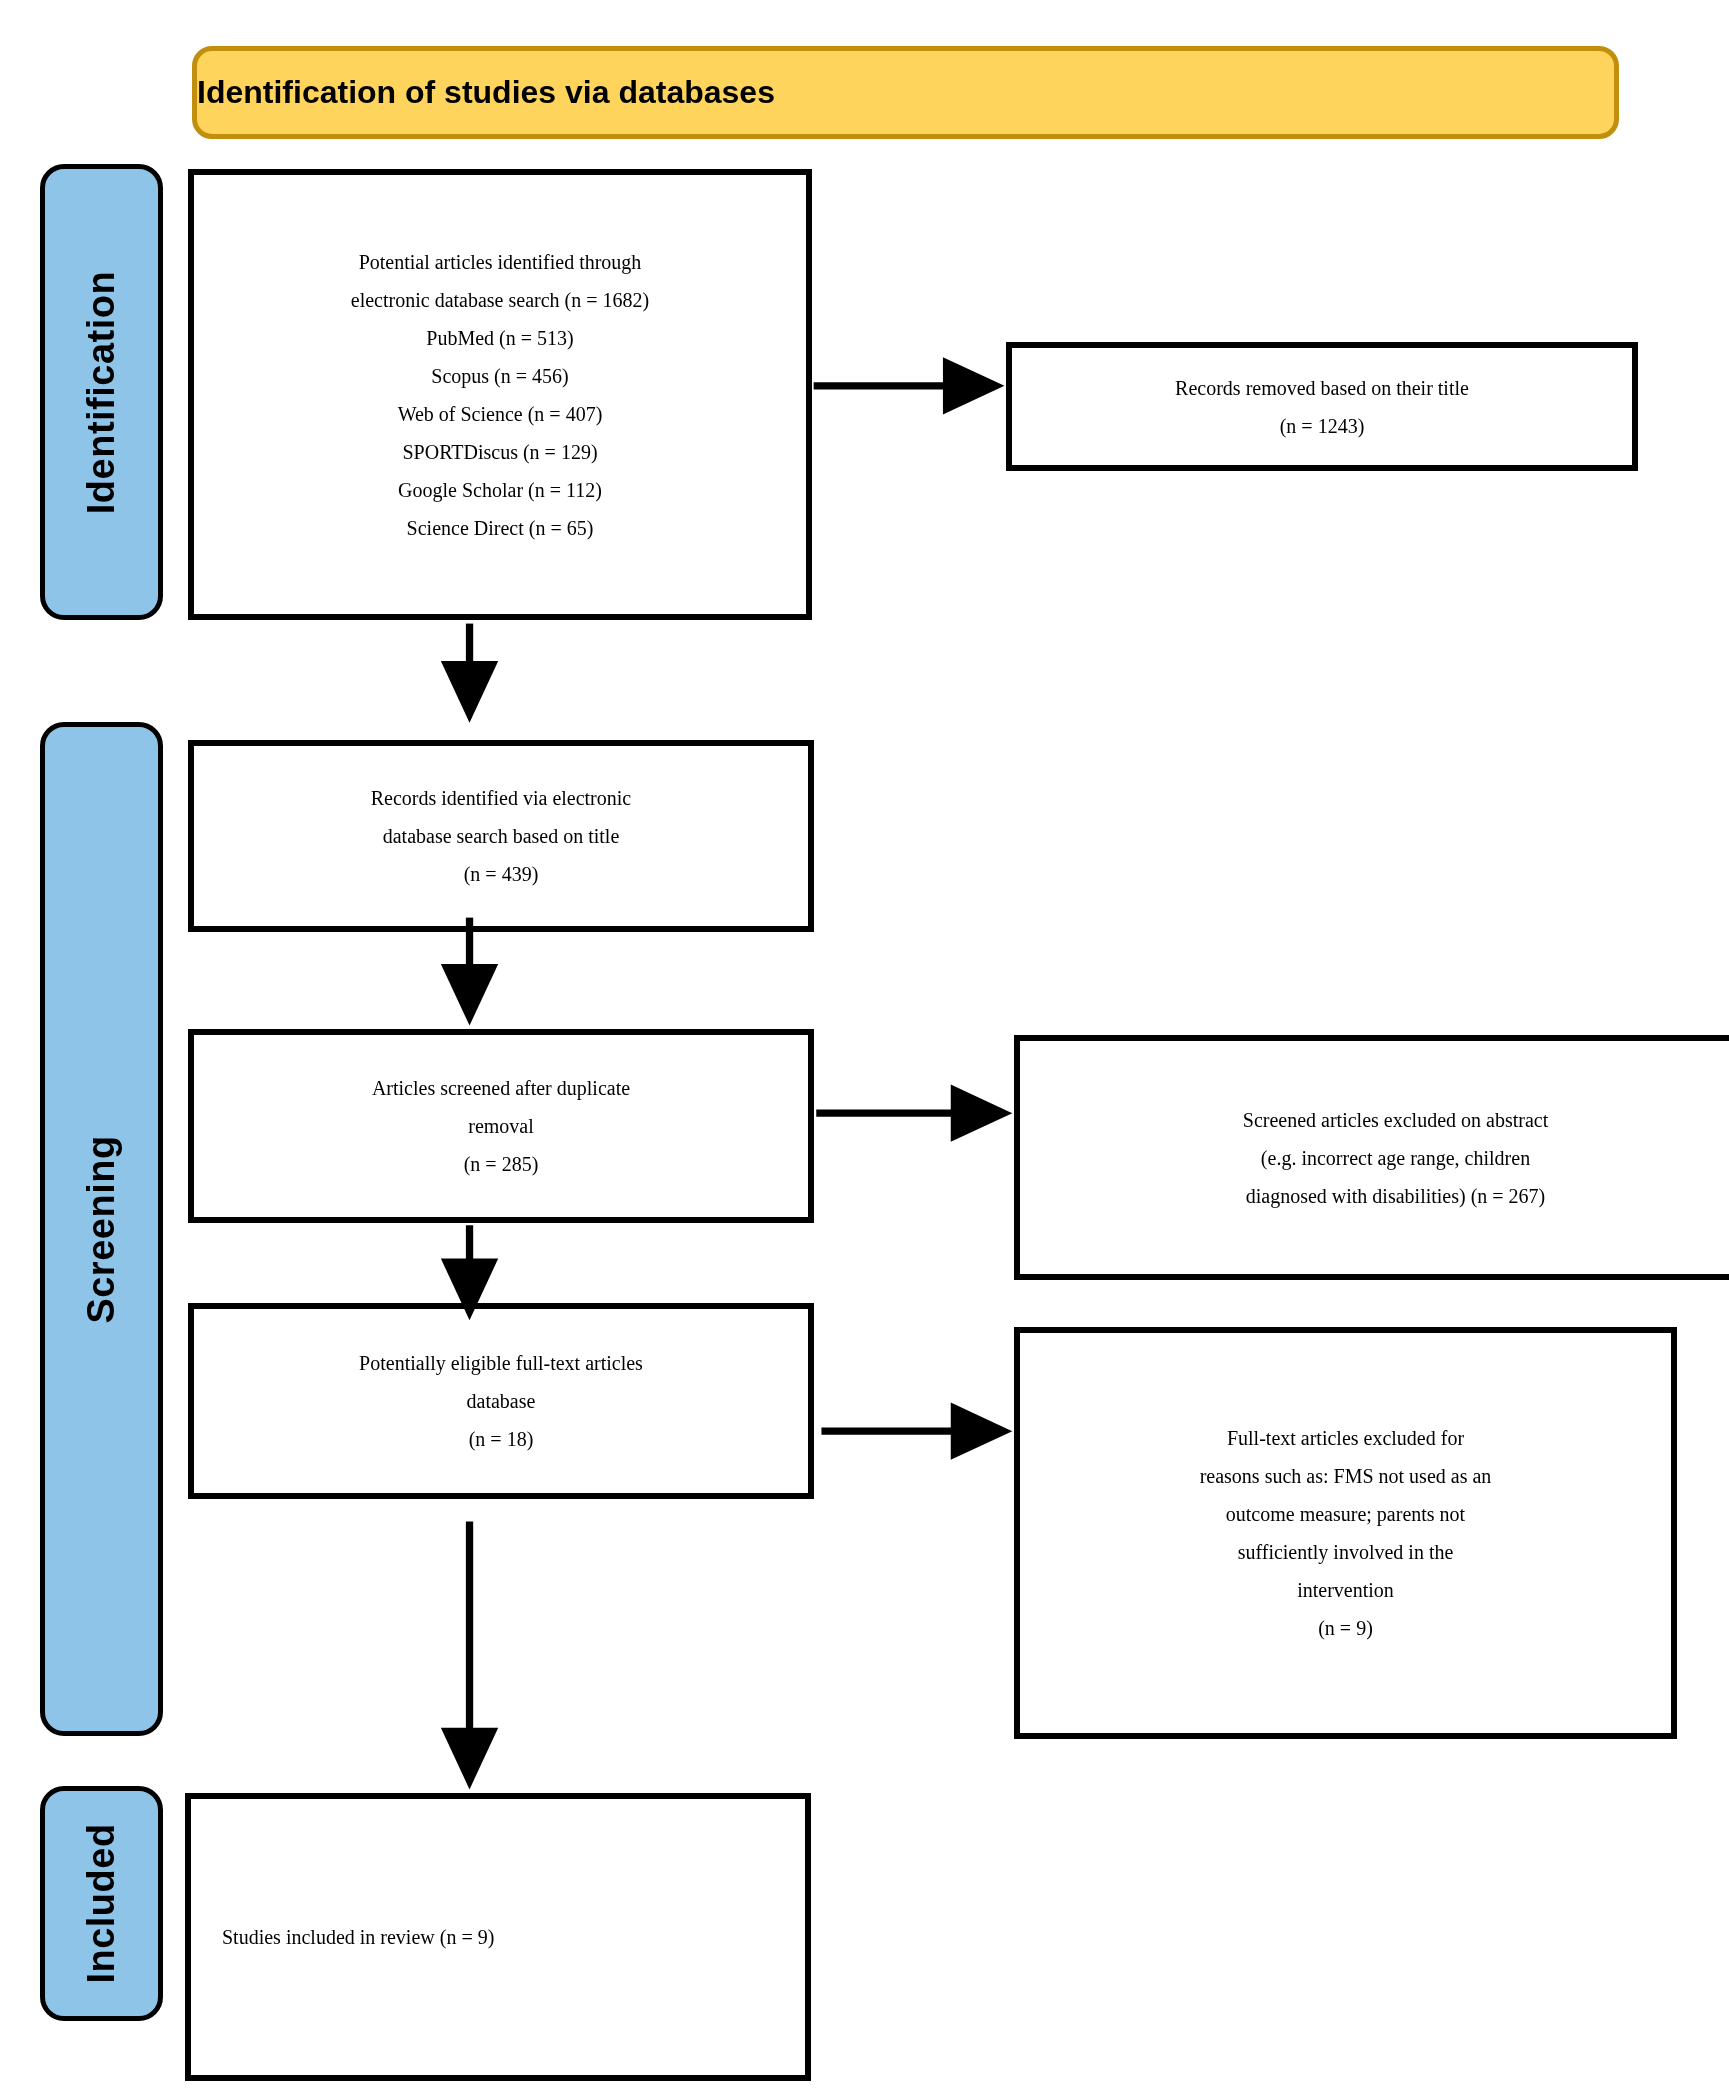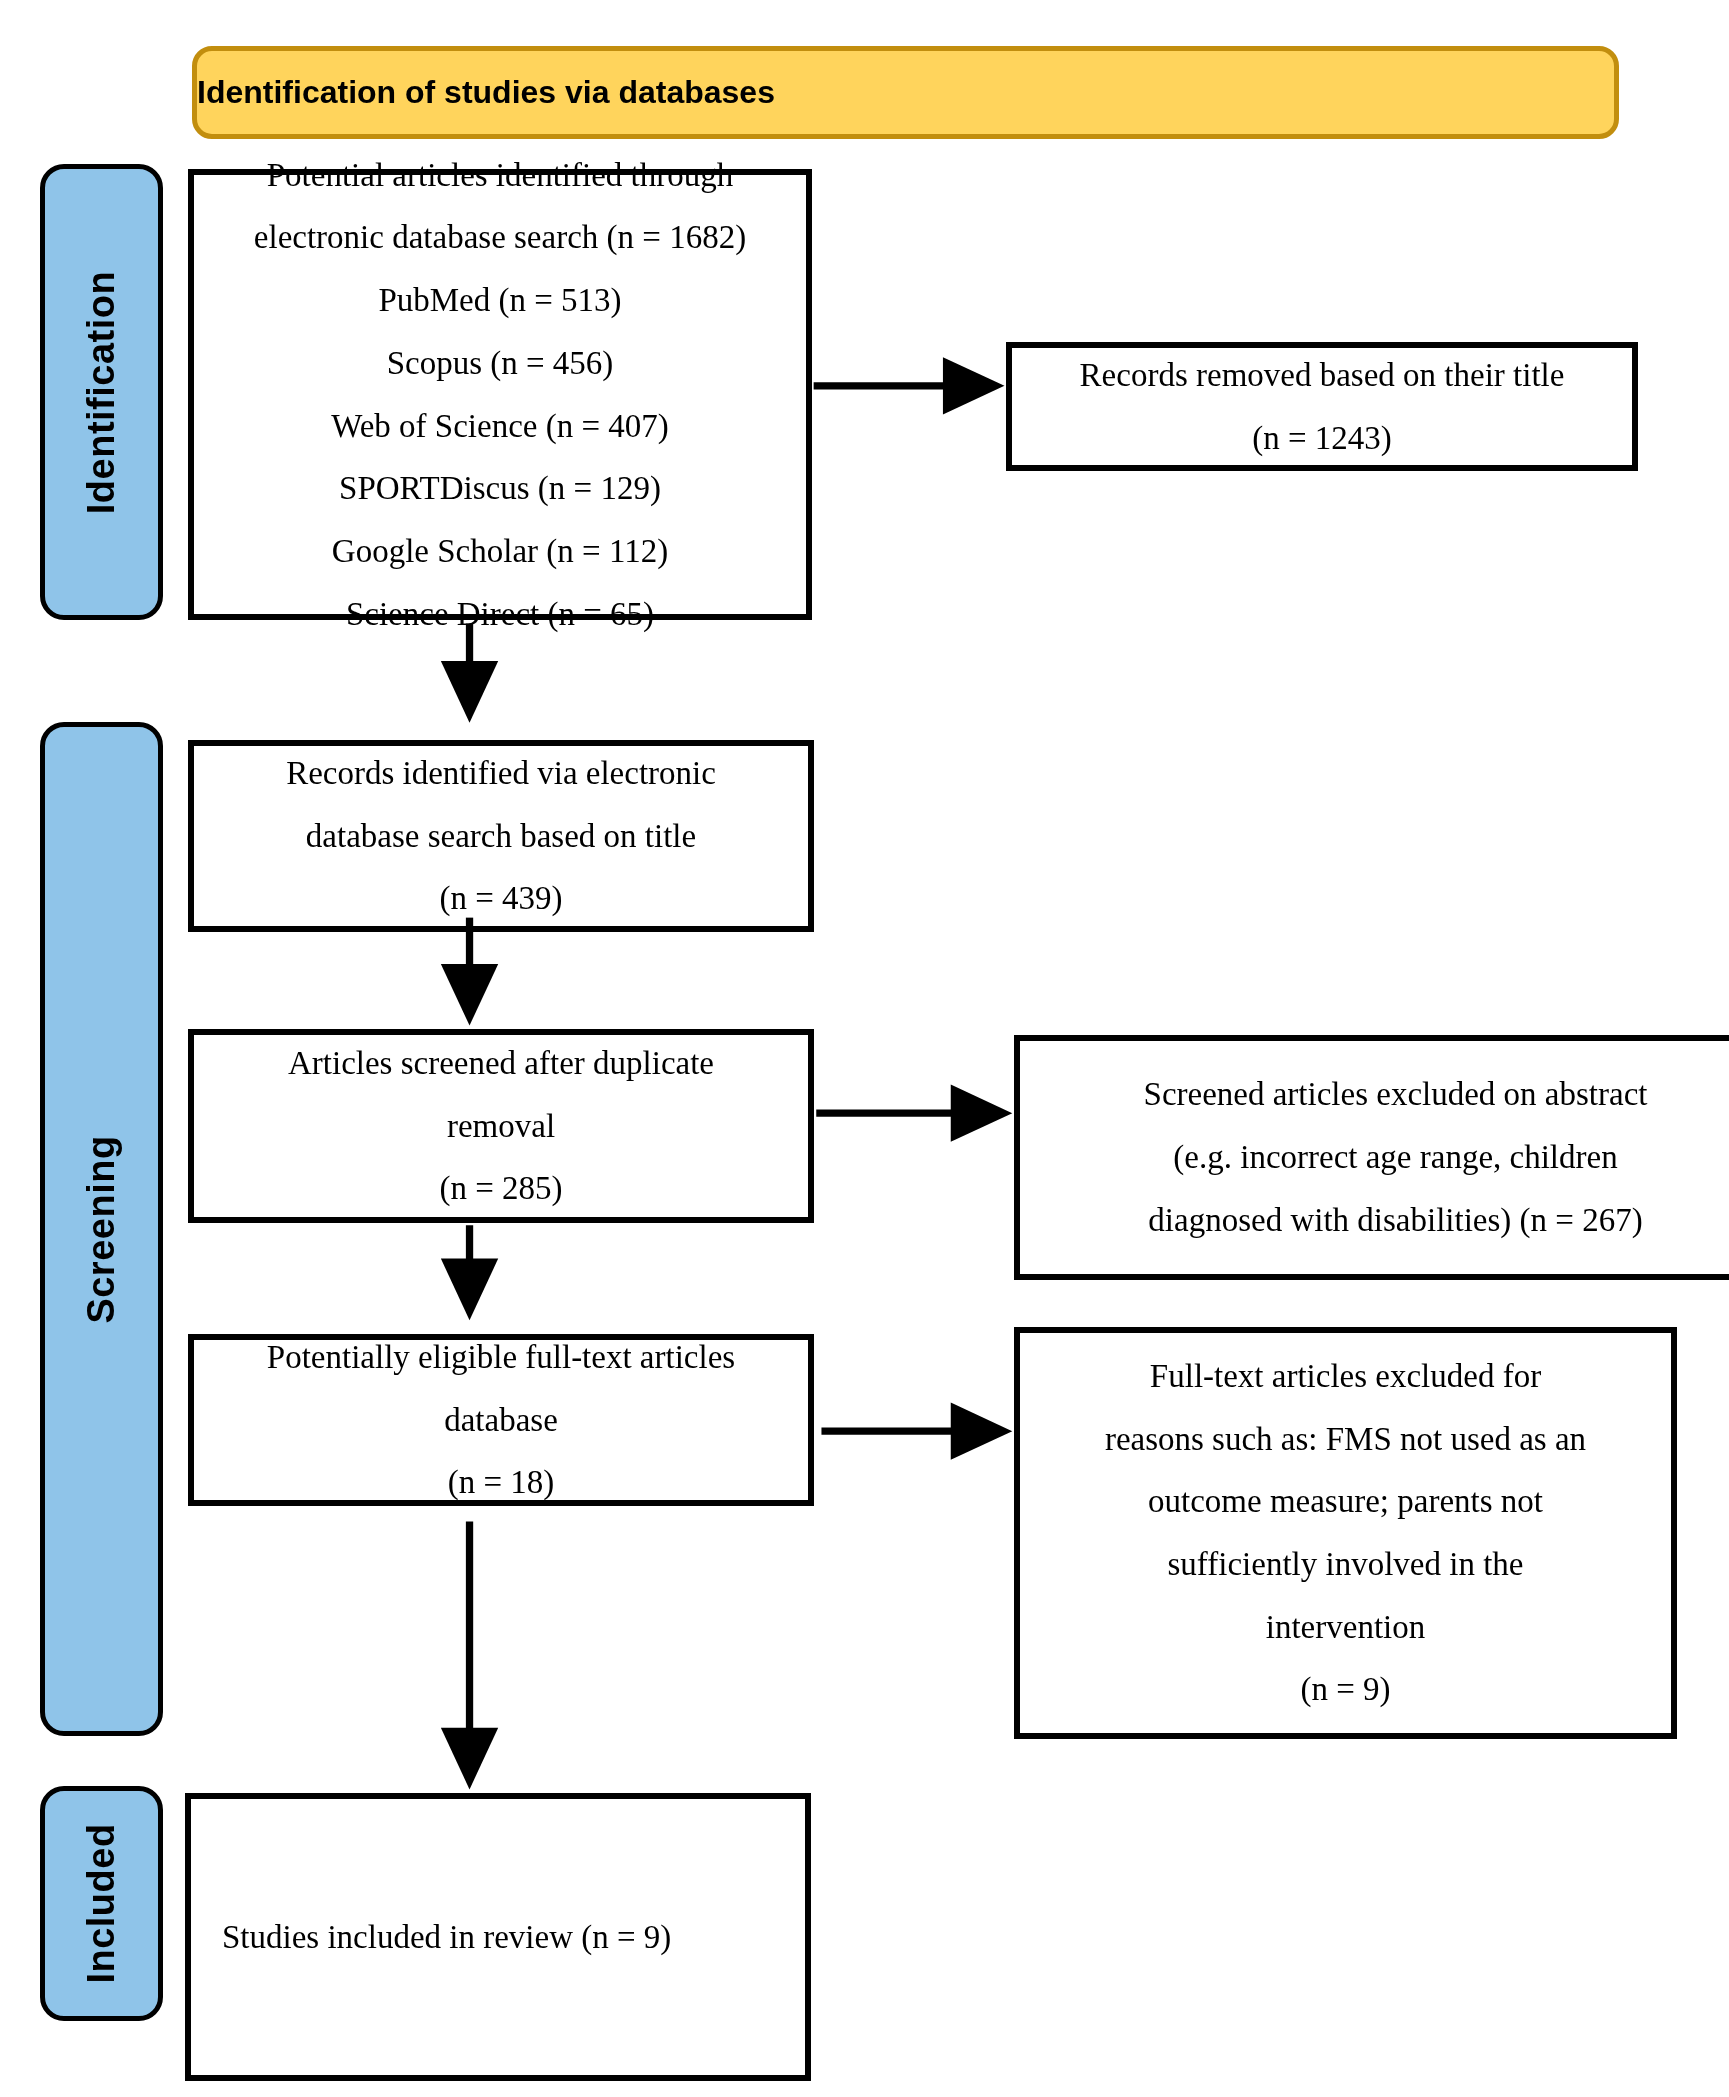--- a/index.html
+++ b/index.html
@@ -59,29 +59,29 @@
 
   
   .box {
     position: absolute;
     box-sizing: border-box;
     background: #ffffff;
     border: 6.3px solid #000;
     display: flex; flex-direction: column;
     justify-content: center; align-items: center;
     text-align: center;
-    font-size: 33px;
+    font-size: 20px;
     padding: 5.2px 14.6px;
   }
   .box .line { line-height: 1.9; white-space: nowrap; }
 
   #box-identified         { left: 188px;  top: 169px;  width: 624px; height: 451px; }
   #box-title-screened     { left: 188px;  top: 725px; width: 626px; height: 192px; margin-top: 15px; }
   #box-duplicates-removed { left: 188px;  top: 1029px; width: 626px; height: 194px; }
-  #box-fulltext-screened  { left: 188px;  top: 1334px; width: 626px; height: 172px; }
+  #box-fulltext-screened  { left: 188px;  top: 1303px; width: 626px; height: 196px; }
   #box-included           { left: 185px;  top: 1793px; width: 626px; height: 288px;
                             align-items: flex-start; text-align: left; padding-left: 31px; }
 
   #box-removed-title      { left: 1006px; top: 342px;  width: 632px; height: 129px; }
   #box-excluded-abstract  { left: 1014px; top: 1035px; width: 763px; height: 245px; }
   #box-excluded-fulltext  { left: 1014px; top: 1327px; width: 663px; height: 412px; }
 
   
   #arrows {
     position: absolute;

